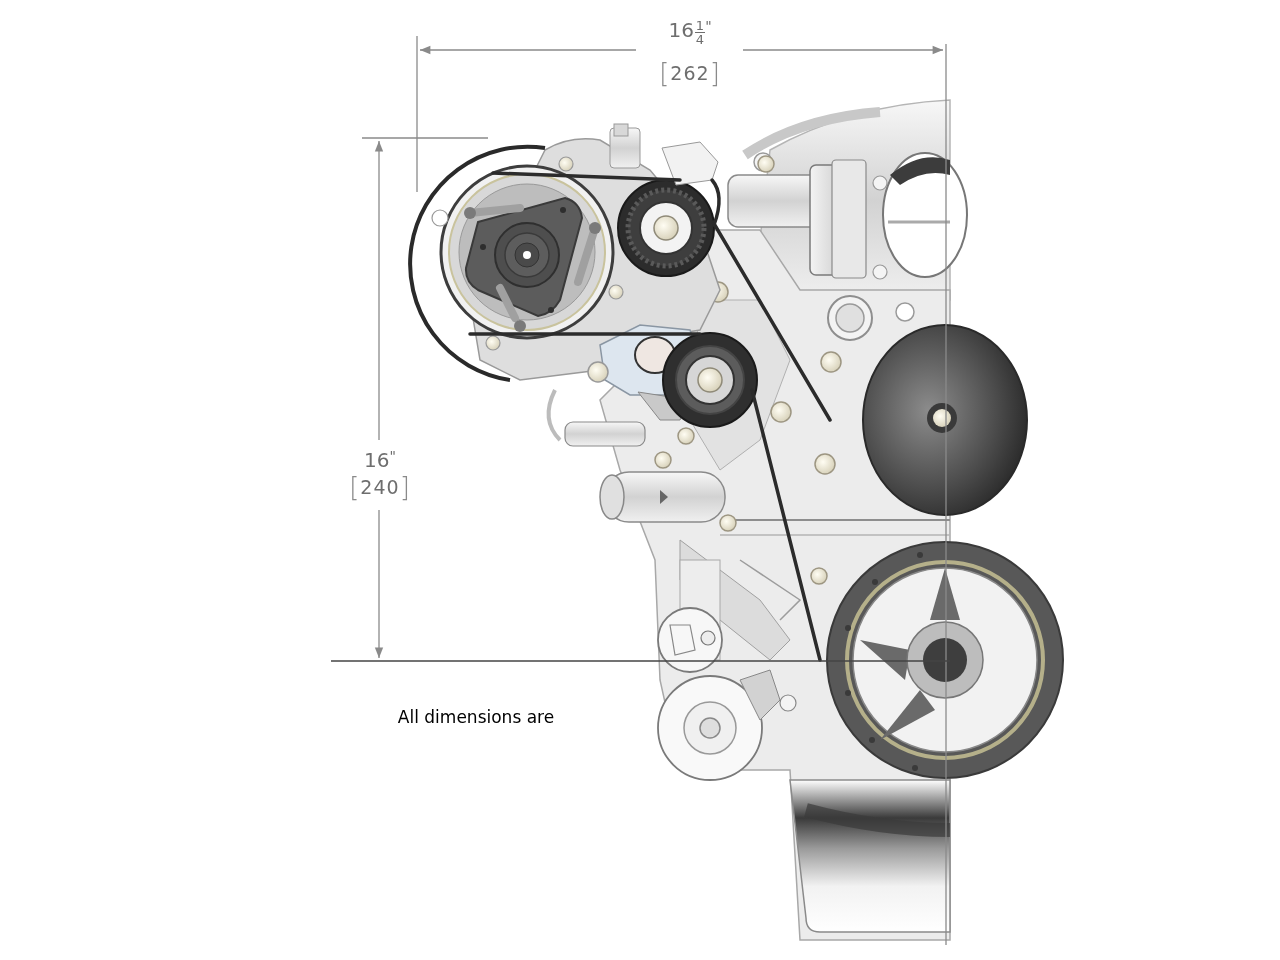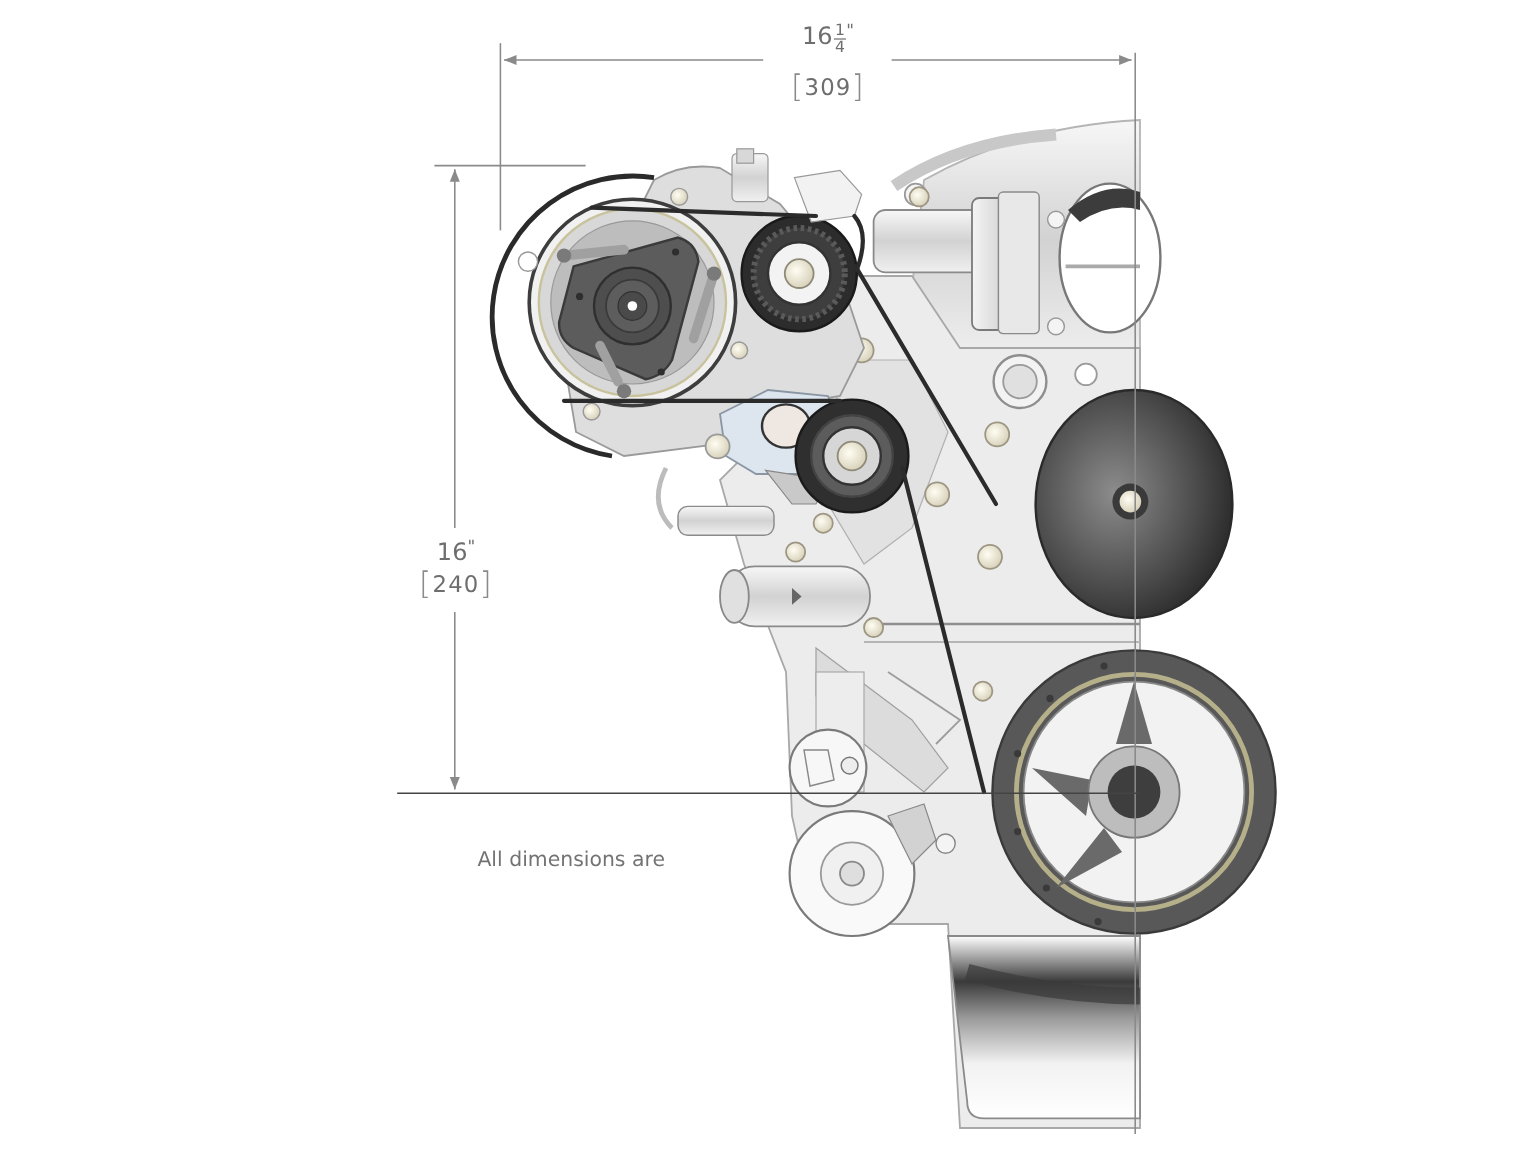--- a/index.html
+++ b/index.html
@@ -6,21 +6,21 @@
   body { width:1280px; height:960px; position:relative; overflow:hidden; font-family:"DejaVu Sans", sans-serif; }
   #drawing { position:absolute; left:0; top:0; width:1280px; height:960px; }
   .dim-text { position:absolute; color:#6e6e6e; font-family:"DejaVu Sans", sans-serif; text-align:center; }
   .dim-whole { font-size:20px;margin-top:16px; }
   .frac { display:inline-block; vertical-align:middle; font-size:13px; line-height:13px; text-align:center; margin-left:1px; }
   .frac .num { display:block; border-bottom:1px solid #6e6e6e; padding:0 1px; }
   .frac .den { display:block; }
   .inch-mark { font-size:14px; vertical-align:top; }
   .mm { font-size:19px; letter-spacing:1px; }
   .mm .br { font-size:26px; font-weight:200; color:#8a8a8a; vertical-align:-2px; }
-  .note { position:absolute; left:362px; top:706px; width:228px; text-align:center; font-size:17px; line-height:22px; color:#737373; font-family:"DejaVu Sans", sans-serif; }
+  .note { position:absolute; left:362px; top:706px; width:228px; text-align:center; font-size:17px; line-height:22px; color:#000000; font-family:"DejaVu Sans", sans-serif; }
 </style>
 </head>
 <body>
 
 <svg id="drawing" width="1280" height="960" viewBox="0 0 1280 960" xmlns="http://www.w3.org/2000/svg">
   <defs>
     <linearGradient id="metalV" x1="0" y1="0" x2="0" y2="1">
       <stop offset="0" stop-color="#f7f7f7"></stop>
       <stop offset="0.5" stop-color="#d2d2d2"></stop>
       <stop offset="1" stop-color="#f0f0f0"></stop>
@@ -219,21 +219,21 @@
     <line x1="379" y1="141" x2="379" y2="440" marker-start="url(#arrowEnd)"></line>
     <line x1="379" y1="510" x2="379" y2="658" marker-end="url(#arrowEnd)"></line>
     <line x1="331" y1="661" x2="950" y2="661" stroke="#444" stroke-width="1.3"></line>
   </g>
 </svg>
 
 <div class="dim-text" style="left:640px; top:18px; width:100px;">
   <span class="dim-whole">16</span><span class="frac"><span class="num">1</span><span class="den">4</span></span><span class="inch-mark">"</span>
 </div>
 <div class="dim-text mm" style="left:640px; top:58px; width:100px;">
-  <span class="br">[</span><span>309</span><span class="br">]</span>
+  <span class="br">[</span><span>262</span><span class="br">]</span>
 </div>
 
 <div class="dim-text" style="left:340px; top:448px; width:80px;">
   <span class="dim-whole">16</span><span class="inch-mark">"</span>
 </div>
 <div class="dim-text mm" style="left:336px; top:472px; width:88px;">
   <span class="br">[</span><span>240</span><span class="br">]</span>
 </div>
 
 <div class="note">

